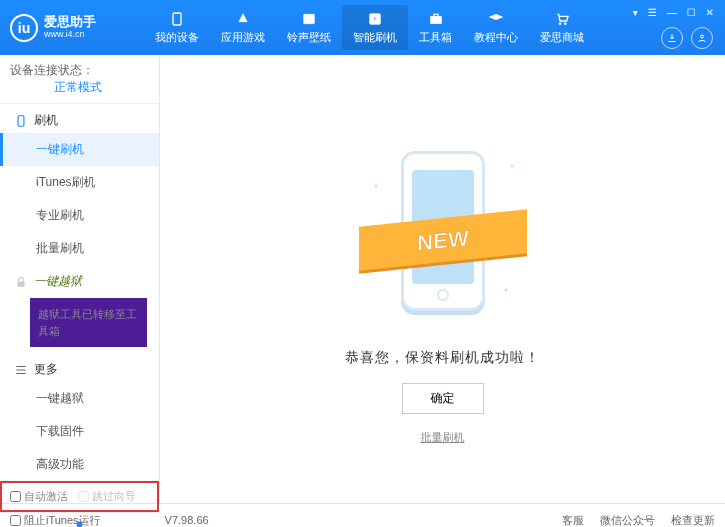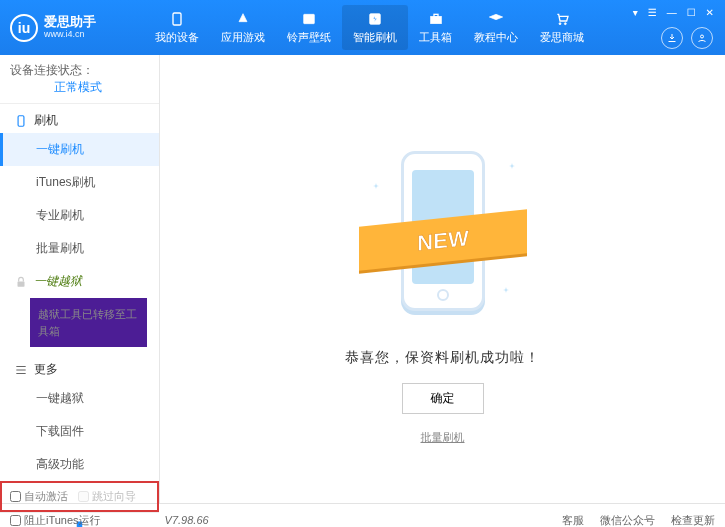--- a/index.html
+++ b/index.html
@@ -54,21 +54,21 @@
 .ribbon { position: absolute; left: -4px; right: -4px; top: 85px; height: 44px; background: #ffb53a; transform: skewY(-6deg); box-shadow: 0 3px 0 #e09322; display: flex; align-items: center; justify-content: center; }
 .ribbon svg text { font-family: Arial, sans-serif; }
 .sparkle { position: absolute; width: 6px; height: 6px; }
 .sparkle.s1 { left: 10px; top: 50px; } .sparkle.s2 { right: 8px; top: 30px; } .sparkle.s3 { right: 14px; bottom: 40px; }
 .success-msg { font-size: 14px; color: #333; letter-spacing: 1px; }
 .ok-btn { padding: 6px 28px; border: 1px solid #ccc; background: #fff; font-size: 12px; cursor: pointer; }
 .view-log { font-size: 11px; color: #888; text-decoration: underline; cursor: pointer; }
 
 
 .footer { height: 33px; border-top: 1px solid #e3e3e3; display: flex; align-items: center; padding: 0 10px; font-size: 11px; color: #666; gap: 14px; }
-.footer .ver { margin-left: 50px; font-style: italic; }
+.footer .ver { margin-left: 50px; }
 .footer-right { margin-left: auto; display: flex; gap: 16px; }
 .footer-right span { cursor: pointer; }
 </style>
 </head>
 <body>
 
 <div class="header">
   <div class="logo-wrap">
     <div class="logo-circle">iu</div>
     <div class="logo-text">

